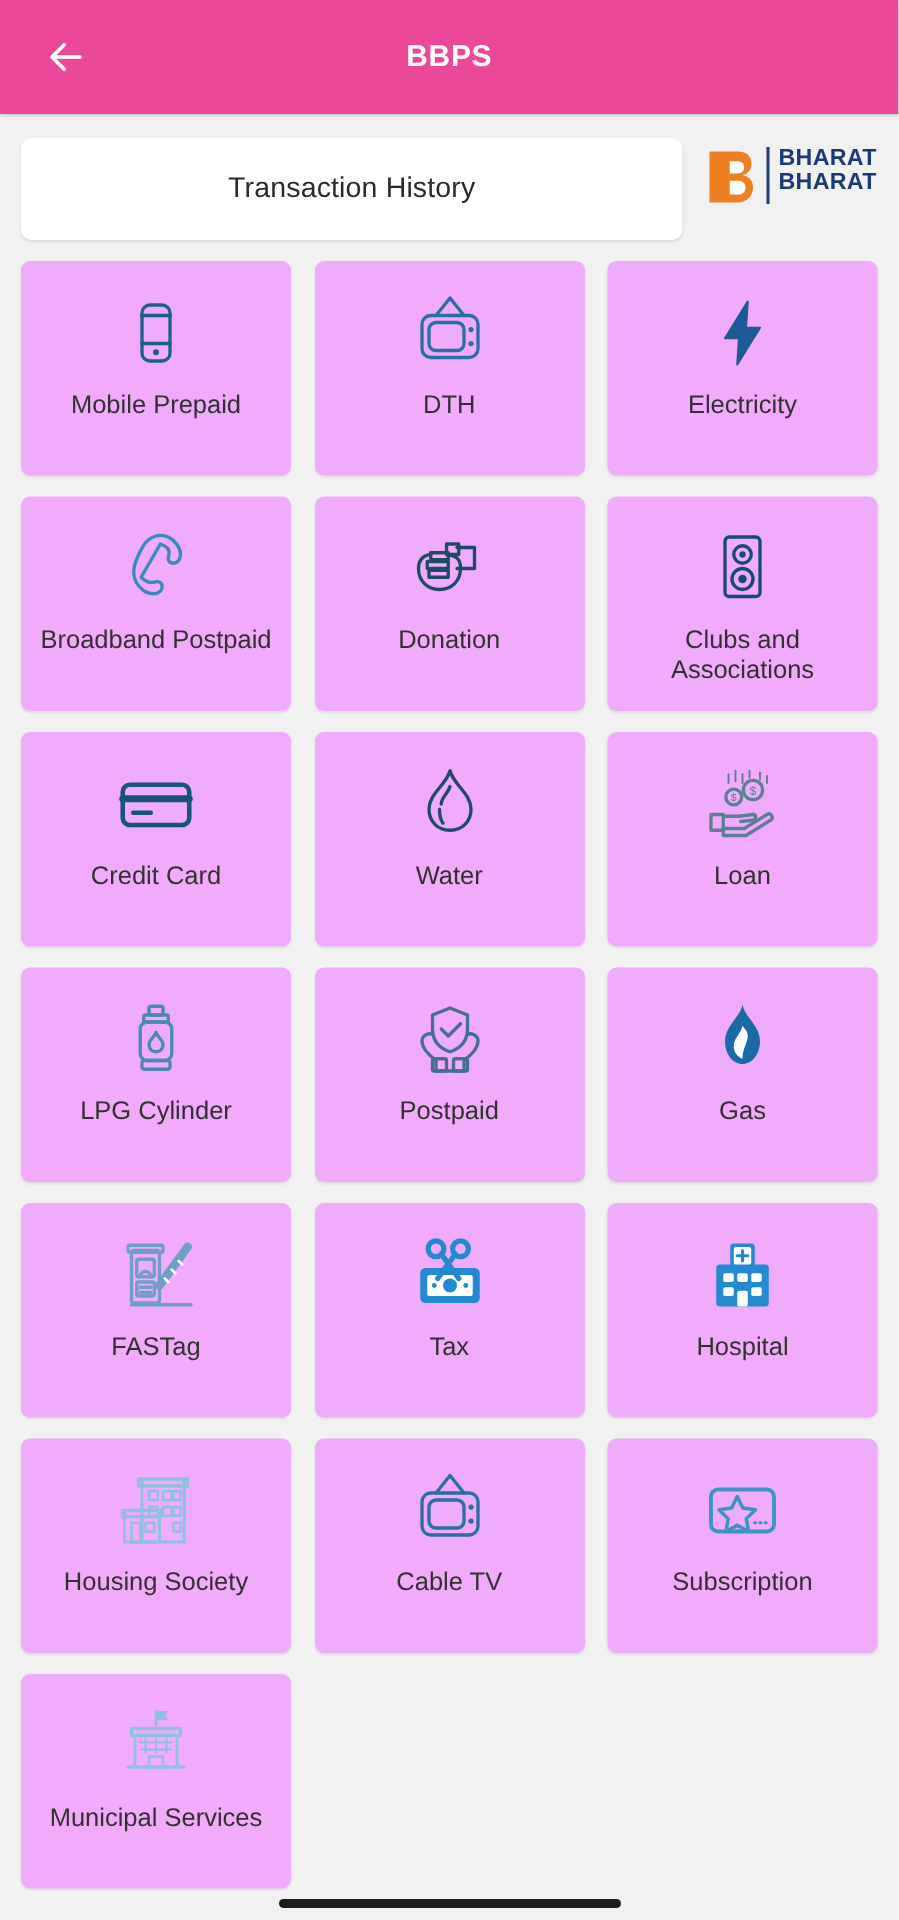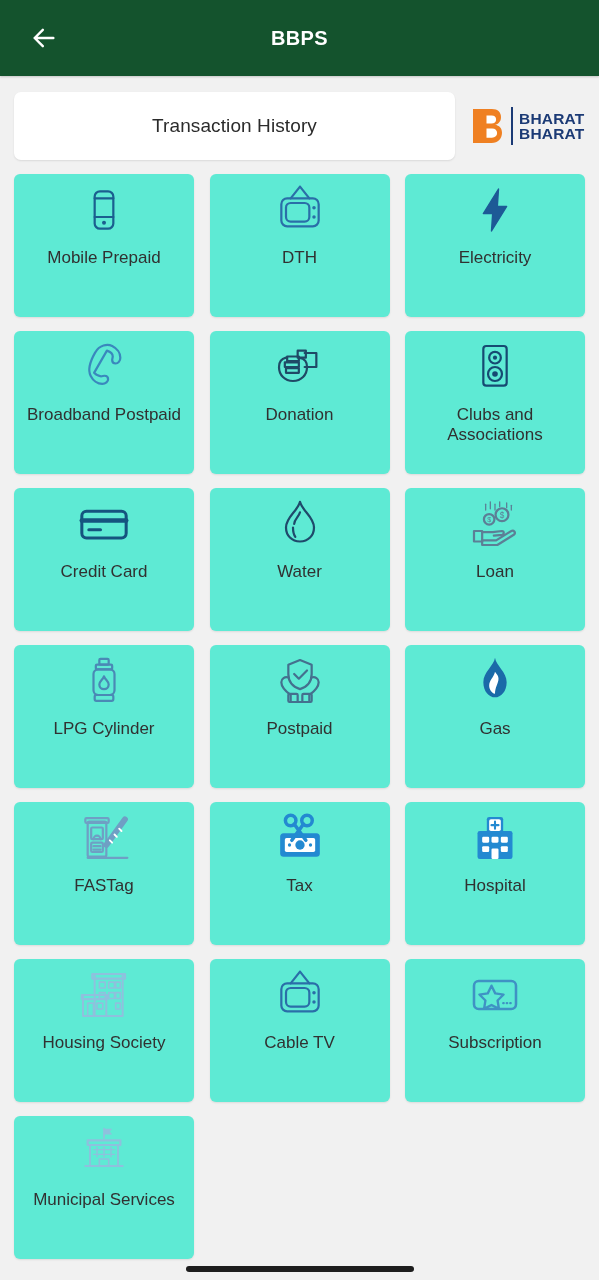--- a/index.html
+++ b/index.html
@@ -8,21 +8,21 @@
     background: #f2f2f2;
     font-family: "Liberation Sans", sans-serif;
     overflow: hidden;
   }
   .screen { position: relative; width: 599px; height: 1280px; background: #f1f1f1; }
 
   
   .appbar {
     position: relative;
     height: 76px;
-    background: #14532d;
+    background: #ec4899;
     display: flex;
     align-items: center;
     box-shadow: 0 1px 2px rgba(0,0,0,.18);
   }
   .back-btn {
     position: absolute;
     left: 22px; top: 50%;
     transform: translateY(-50%);
     width: 44px; height: 44px;
     display: flex; align-items: center; justify-content: center;
@@ -57,21 +57,21 @@
   }
   .history-card span {
     font-size: 19px;
     color: #2b2b2b;
     letter-spacing: .1px;
   }
   .bbps-logo {
     width: 120px;
     height: 56px;
     display: flex;
-    align-items: center;
+    align-items: flex-start;
     justify-content: flex-start;
     gap: 6px;
     padding-left: 6px;
   }
   .logo-mark { flex: 0 0 auto; }
   .logo-divider {
     width: 2px; height: 38px;
     background: #1b3a75;
     flex: 0 0 auto;
   }
@@ -87,28 +87,28 @@
   
   .grid {
     display: grid;
     grid-template-columns: repeat(3, 180px);
     gap: 14px;
     padding: 4px 14px 0 14px;
     justify-content: space-between;
   }
   .tile {
     height: 143px;
-    background: #5eead4;
+    background: #f0abfc;
     border-radius: 6px;
     box-shadow: 0 1px 2px rgba(0,0,0,.09);
     display: flex;
     flex-direction: column;
     align-items: center;
     justify-content: flex-start;
-    padding-top: 0;
+    padding-top: 12px;
     cursor: pointer;
     overflow: hidden;
   }
   .tile-icon {
     height: 72px;
     display: flex;
     align-items: center;
     justify-content: center;
   }
   .tile-label {

